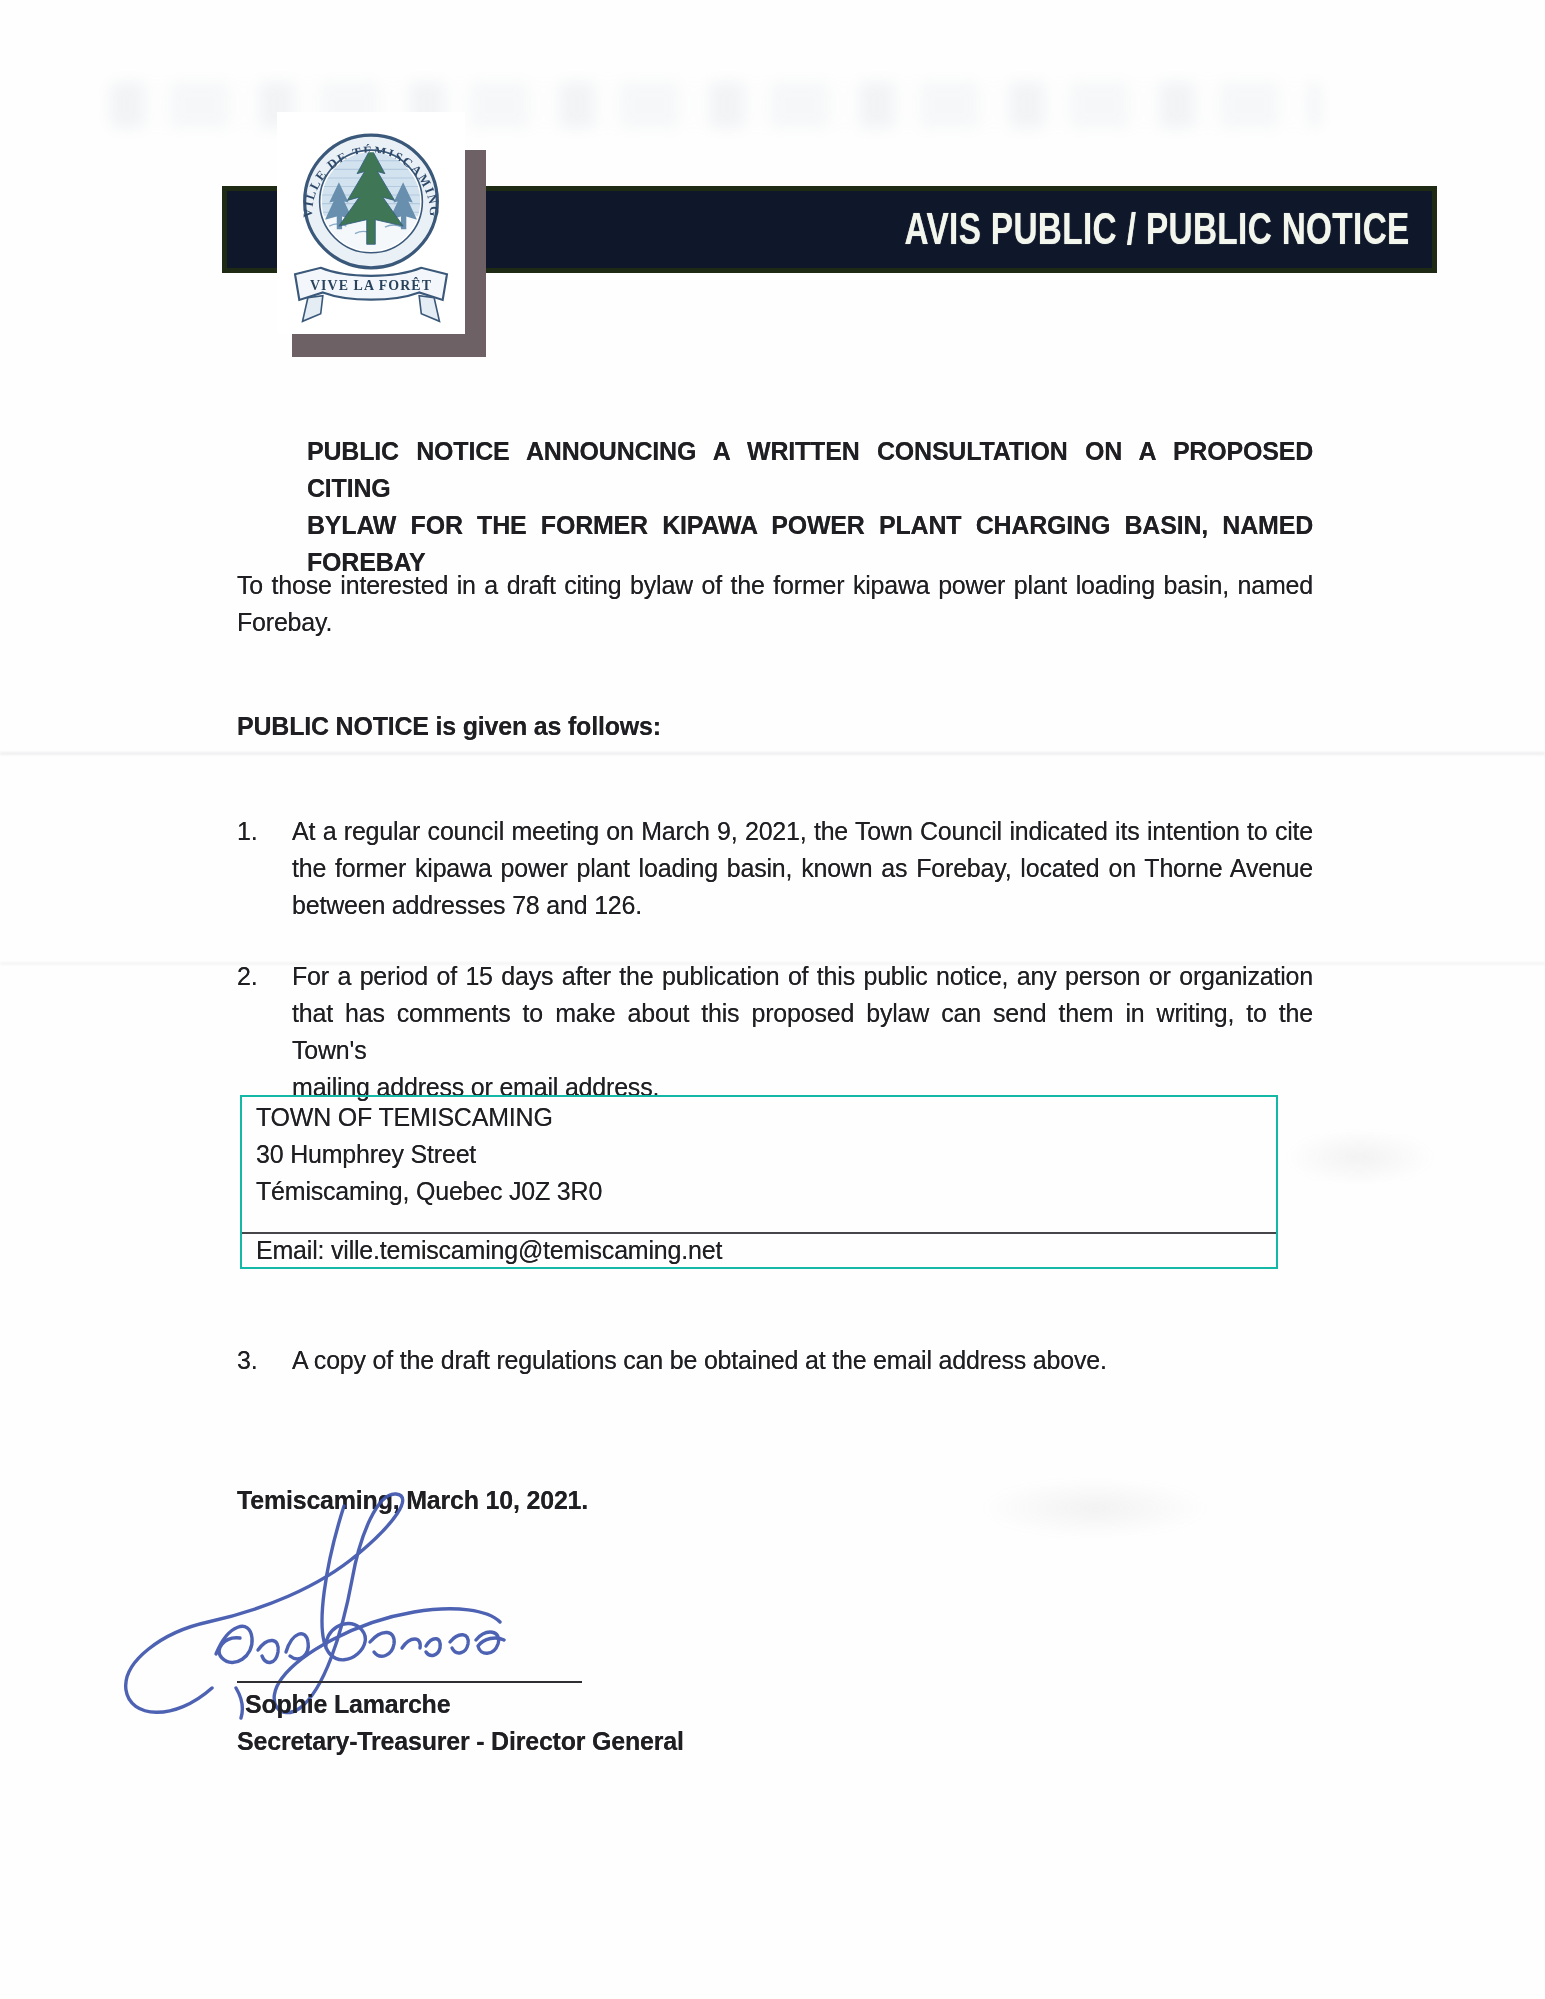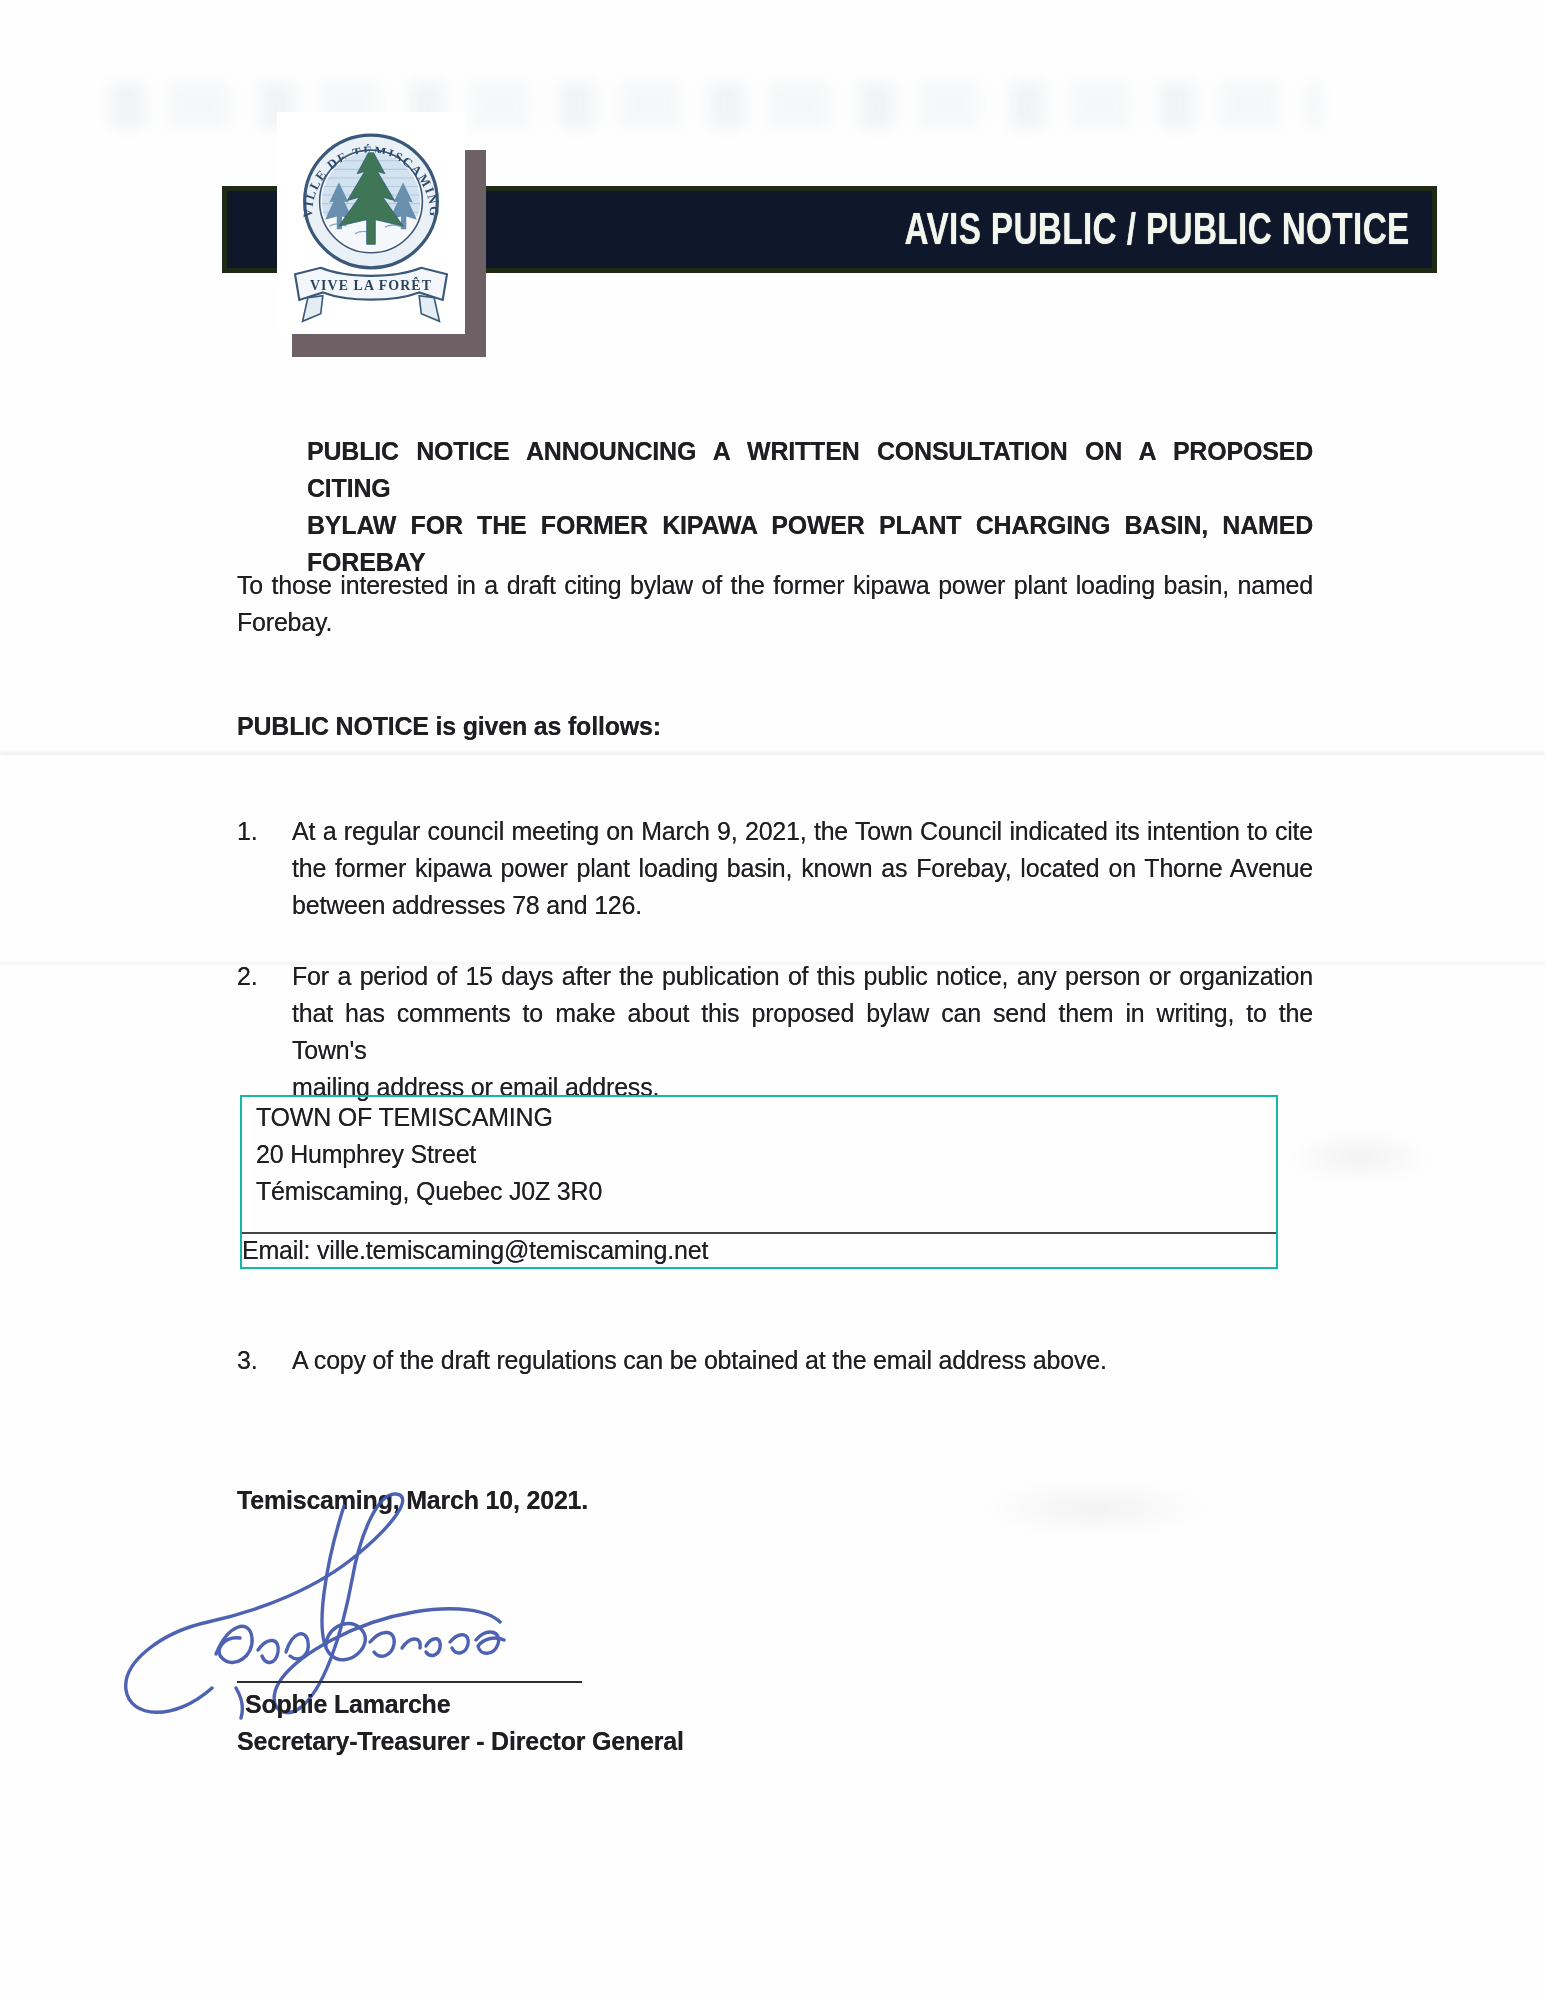--- a/index.html
+++ b/index.html
@@ -36,21 +36,21 @@
   .item{left:237px;width:1076px;}
   .item .num{position:absolute;left:0;top:0;}
   .item .itext{margin-left:55px;width:1021px;}
   .item1{top:813px;} .item2{top:958px;} .item3{top:1342px;}
   
   .addr-box{
     left:240px;top:1095px;width:1038px;box-sizing:border-box;
     border:2px solid #14b8a6;background:transparent;
   }
   .addr-main{padding:2px 0 22px 14px;border-bottom:2px solid #46464a;}
-  .addr-email{height:33px;line-height:33px;}
+  .addr-email{height:33px;line-height:33px;padding-left:14px;}
   
   .dateline{left:237px;top:1482px;}
   .sig-svg{left:112px;top:1492px;width:430px;height:240px;}
   .sig-line{left:237px;top:1681px;width:345px;border-top:2px solid #2f2f33;height:0;}
   .signer-name{left:245px;top:1686px;}
   .signer-title{left:237px;top:1723px;}
   
   .ghost-top{
     left:110px;top:82px;width:1210px;height:46px;opacity:.32;
     background:repeating-linear-gradient(90deg,
@@ -135,21 +135,21 @@
     <div class="itext">
       <div class="jl">For a period of 15 days after the publication of this public notice, any person or organization</div>
       <div class="jl">that has comments to make about this proposed bylaw can send them in writing, to the Town's</div>
       <div class="ll">mailing address or email address.</div>
     </div>
   </div>
 
   <div class="abs txt addr-box">
     <div class="addr-main">
       <div>TOWN OF TEMISCAMING</div>
-      <div>20 Humphrey Street</div>
+      <div>30 Humphrey Street</div>
       <div>Témiscaming, Quebec J0Z 3R0</div>
     </div>
     <div class="addr-email">Email: ville.temiscaming@temiscaming.net</div>
   </div>
 
   <div class="abs txt item item3">
     <span class="num">3.</span>
     <div class="itext">
       <div class="ll">A copy of the draft regulations can be obtained at the email address above.</div>
     </div>

